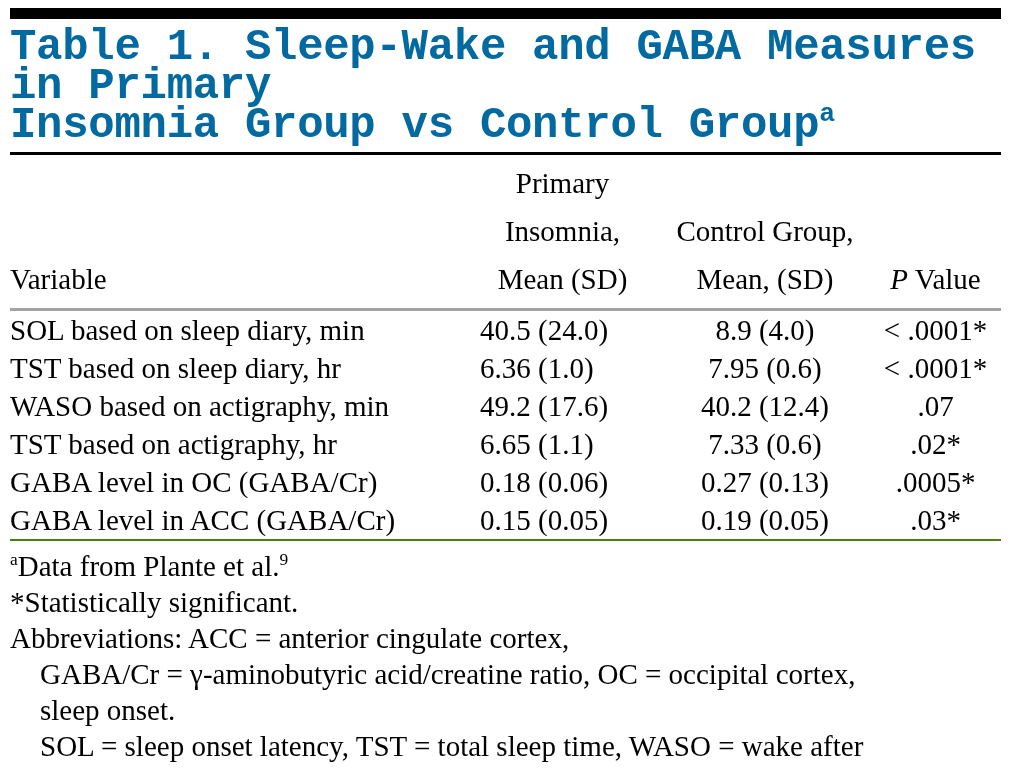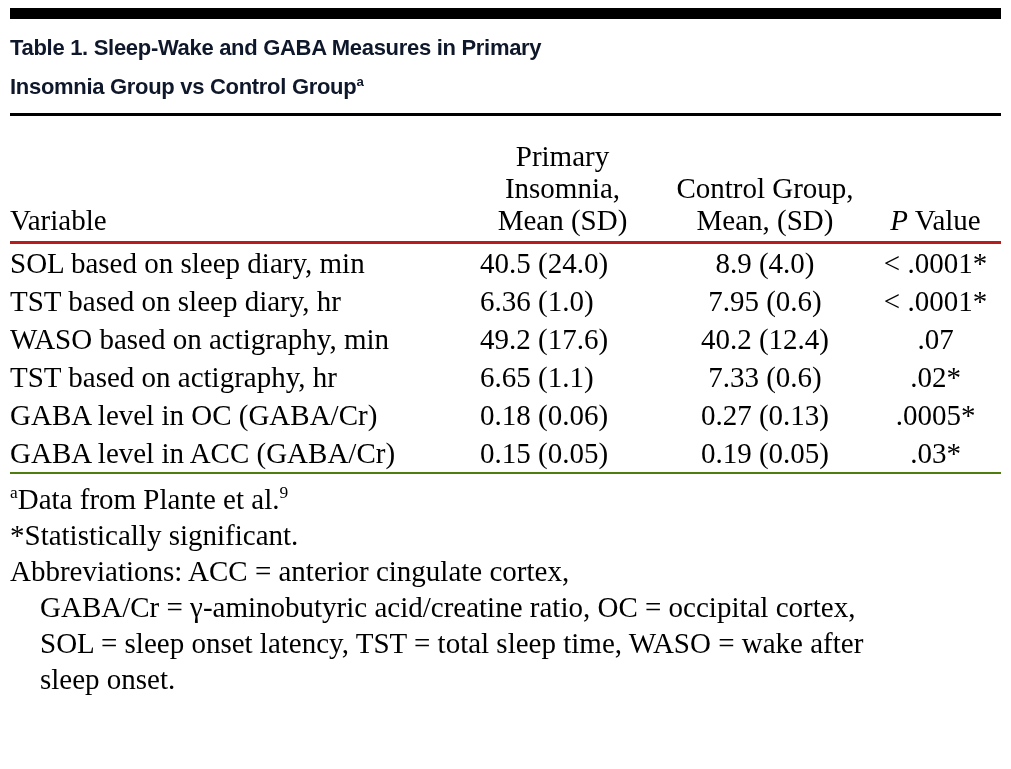--- a/index.html
+++ b/index.html
@@ -16,26 +16,26 @@
     background: #ffffff;
     color: #000000;
     font-family: "Liberation Serif", serif;
     overflow: hidden;
   }
   .top-bar {
     height: 11px;
     background: #000000;
   }
   .title {
-    font-family: Liberation Sans, sans-serif;
+    font-family: Liberation Mono, monospace;
     font-weight: 700;
-    font-size: 22px;
+    font-size: 44px;
     line-height: 39px;
     letter-spacing: -0.3px;
-    color: #0f172a;
+    color: #0369a1;
     margin: 9px 0 7px 0;
   }
   .title sup {
     font-size: 60%;
     line-height: 0;
   }
   .rule {
     height: 0;
     border: 0;
     border-top: 3px solid #000000;
@@ -46,23 +46,23 @@
     table-layout: fixed;
     font-size: 29px;
   }
   table.measures col.c1 { width: 455px; }
   table.measures col.c2 { width: 195px; }
   table.measures col.c3 { width: 210px; }
   table.measures col.c4 { width: auto;  }
   thead th {
     font-weight: normal;
     vertical-align: bottom;
-    padding: 24px 0 5px 0;
-    border-bottom: 3px solid #b91c1c;
-    line-height: 32px;
+    padding: 4px 0 5px 0;
+    border-bottom: 3px solid #a3a3a3;
+    line-height: 48px;
   }
   th.col-var { text-align: left; }
   th.col-ins, th.col-ctl {
     text-align: center;
     white-space: pre-line;
   }
   th.col-p { text-align: center; }
   .ital { font-style: italic; }
   tbody td {
     padding: 0;
@@ -159,17 +159,17 @@
           <td class="col-p">.03*</td>
         </tr>
       </tbody>
   </table>
 
   <div class="footnotes">
     <div class="fn"><sup>a</sup><span>Data from Plante et al.</span><sup>9</sup></div>
     <div class="fn">*Statistically significant.</div>
     <div class="fn">Abbreviations: ACC = anterior cingulate cortex,</div>
     <div class="fn indent">GABA/Cr = γ-aminobutyric acid/creatine ratio, OC = occipital cortex,</div>
+    <div class="fn indent">sleep onset.</div>
     <div class="fn indent">SOL = sleep onset latency, TST = total sleep time, WASO = wake after</div>
-    <div class="fn indent">sleep onset.</div>
   </div>
 
 </div>
 
 </body></html>

